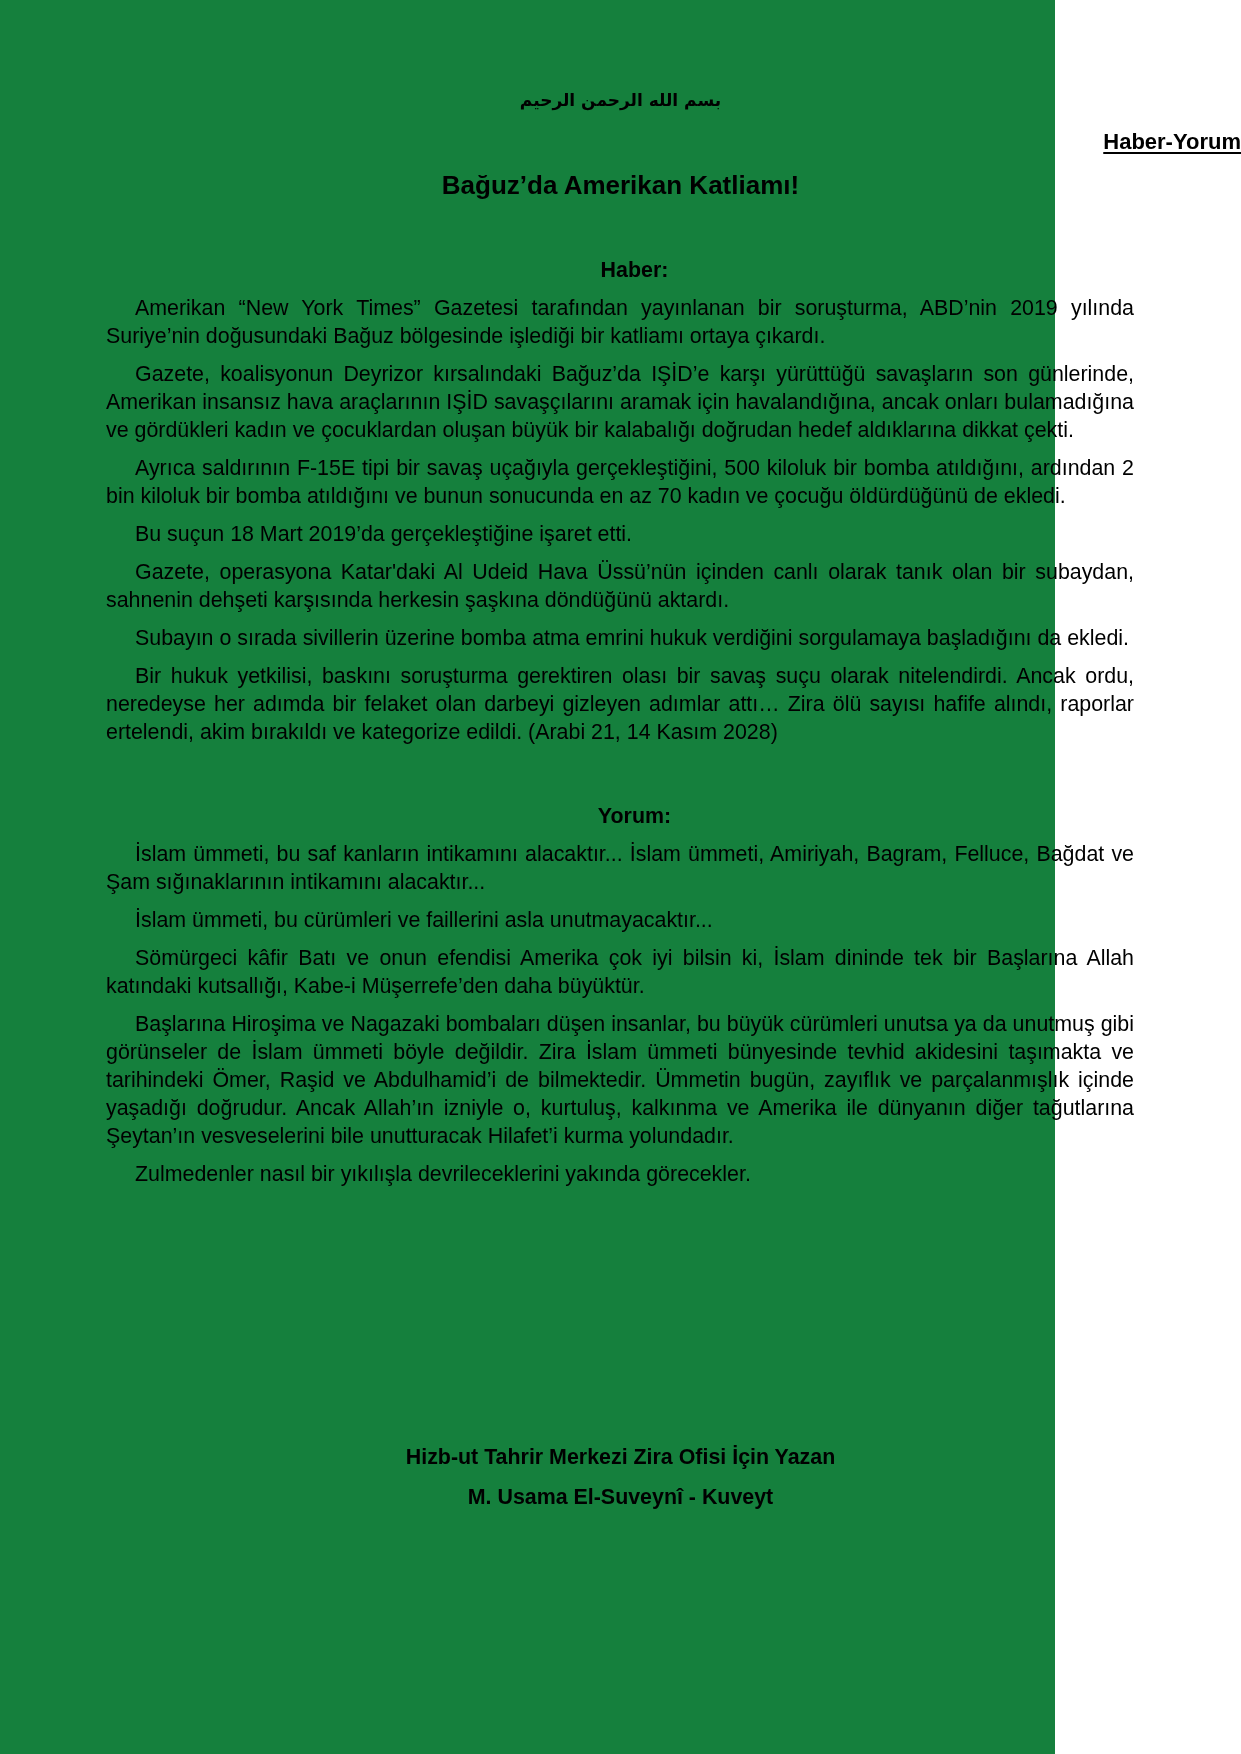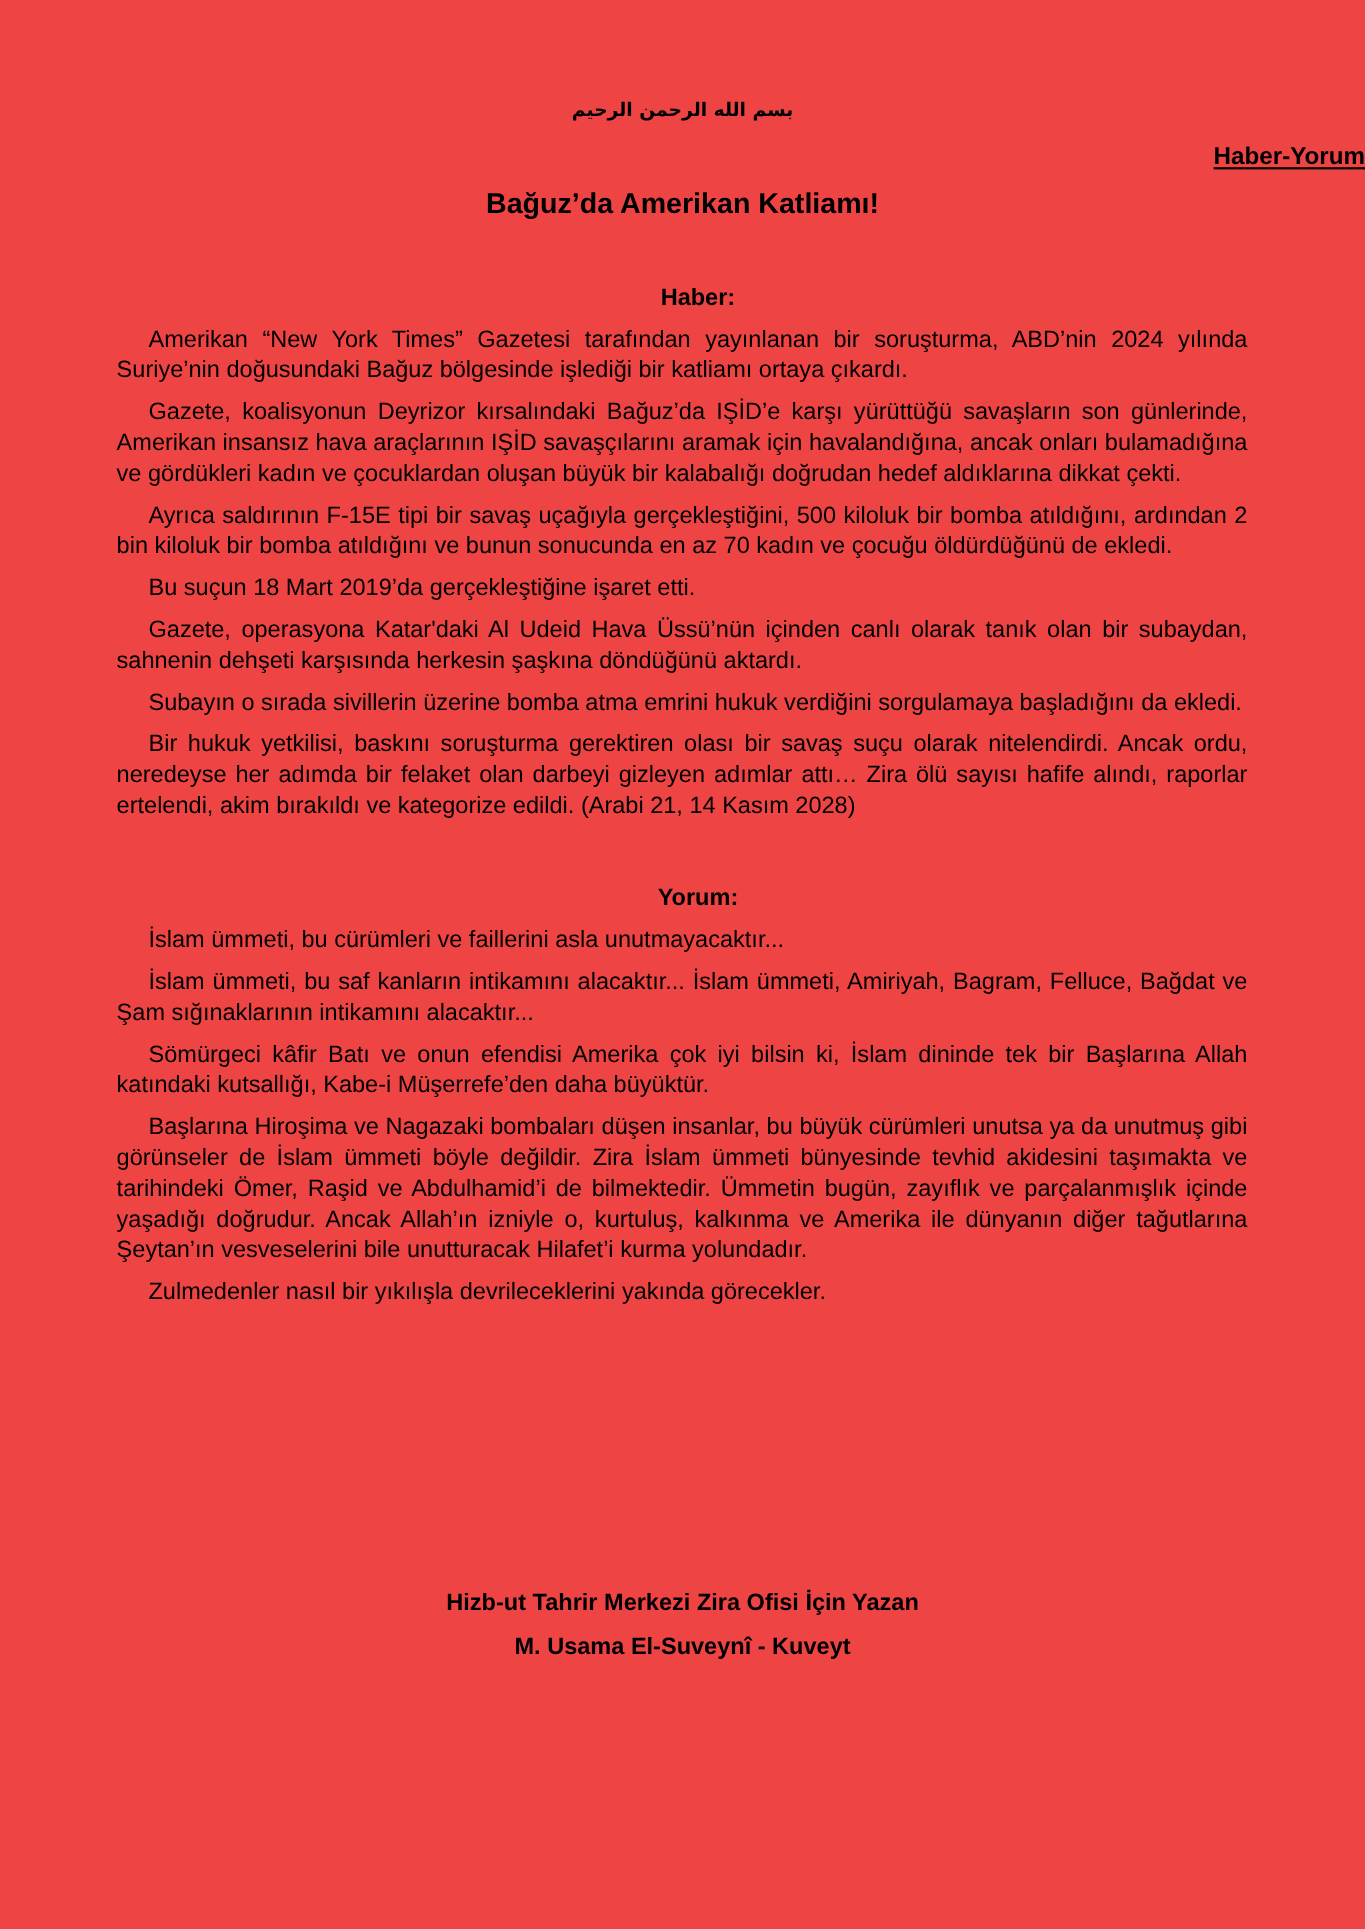--- a/index.html
+++ b/index.html
@@ -12,23 +12,24 @@
     height: 1754px;
     position: relative;
     overflow: hidden;
     font-family: "Liberation Sans", sans-serif;
     color: #000000;
   }
   .page {
     position: absolute;
     left: 0;
     top: 0;
-    width: 1241px;
+    width: 1015px;
     height: 1754px;
-    background: #ef4444;
+    background: #15803d;
+    padding-left: 40px;
   }
   .basmala {
     position: absolute;
     top: 88px;
     left: 0;
     width: 1241px;
     text-align: center;
     font-family: "DejaVu Sans", sans-serif;
     font-weight: bold;
     font-size: 17px;
@@ -97,35 +98,35 @@
 <div class="page">
 
   <div class="basmala">بسم الله الرحمن الرحيم</div>
   <div class="kicker">Haber-Yorum</div>
   <div class="title">Bağuz’da Amerikan Katliamı!</div>
 
   <div class="body">
 
     <section>
       <p class="section-heading">Haber:</p>
-      <p class="para">Amerikan “New York Times” Gazetesi tarafından yayınlanan bir soruşturma, ABD’nin 2024 yılında Suriye’nin doğusundaki Bağuz bölgesinde işlediği bir katliamı ortaya çıkardı.</p>
+      <p class="para">Amerikan “New York Times” Gazetesi tarafından yayınlanan bir soruşturma, ABD’nin 2019 yılında Suriye’nin doğusundaki Bağuz bölgesinde işlediği bir katliamı ortaya çıkardı.</p>
       <p class="para">Gazete, koalisyonun Deyrizor kırsalındaki Bağuz’da IŞİD’e karşı yürüttüğü savaşların son günlerinde, Amerikan insansız hava araçlarının IŞİD savaşçılarını aramak için havalandığına, ancak onları bulamadığına ve gördükleri kadın ve çocuklardan oluşan büyük bir kalabalığı doğrudan hedef aldıklarına dikkat çekti.</p>
       <p class="para">Ayrıca saldırının F-15E tipi bir savaş uçağıyla gerçekleştiğini, 500 kiloluk bir bomba atıldığını, ardından 2 bin kiloluk bir bomba atıldığını ve bunun sonucunda en az 70 kadın ve çocuğu öldürdüğünü de ekledi.</p>
       <p class="para">Bu suçun 18 Mart 2019’da gerçekleştiğine işaret etti.</p>
       <p class="para">Gazete, operasyona Katar'daki Al Udeid Hava Üssü’nün içinden canlı olarak tanık olan bir subaydan, sahnenin dehşeti karşısında herkesin şaşkına döndüğünü aktardı.</p>
       <p class="para">Subayın o sırada sivillerin üzerine bomba atma emrini hukuk verdiğini sorgulamaya başladığını da ekledi.</p>
       <p class="para">Bir hukuk yetkilisi, baskını soruşturma gerektiren olası bir savaş suçu olarak nitelendirdi. Ancak ordu, neredeyse her adımda bir felaket olan darbeyi gizleyen adımlar attı… Zira ölü sayısı hafife alındı, raporlar ertelendi, akim bırakıldı ve kategorize edildi. (Arabi 21, 14 Kasım 2028)</p>
     </section>
 
     <div class="spacer"></div>
 
     <section>
       <p class="section-heading">Yorum:</p>
+      <p class="para">İslam ümmeti, bu saf kanların intikamını alacaktır... İslam ümmeti, Amiriyah, Bagram, Felluce, Bağdat ve Şam sığınaklarının intikamını alacaktır...</p>
       <p class="para">İslam ümmeti, bu cürümleri ve faillerini asla unutmayacaktır...</p>
-      <p class="para">İslam ümmeti, bu saf kanların intikamını alacaktır... İslam ümmeti, Amiriyah, Bagram, Felluce, Bağdat ve Şam sığınaklarının intikamını alacaktır...</p>
       <p class="para">Sömürgeci kâfir Batı ve onun efendisi Amerika çok iyi bilsin ki, İslam dininde tek bir Başlarına Allah katındaki kutsallığı, Kabe-i Müşerrefe’den daha büyüktür.</p>
       <p class="para">Başlarına Hiroşima ve Nagazaki bombaları düşen insanlar, bu büyük cürümleri unutsa ya da unutmuş gibi görünseler de İslam ümmeti böyle değildir. Zira İslam ümmeti bünyesinde tevhid akidesini taşımakta ve tarihindeki Ömer, Raşid ve Abdulhamid’i de bilmektedir. Ümmetin bugün, zayıflık ve parçalanmışlık içinde yaşadığı doğrudur. Ancak Allah’ın izniyle o, kurtuluş, kalkınma ve Amerika ile dünyanın diğer tağutlarına Şeytan’ın vesveselerini bile unutturacak Hilafet’i kurma yolundadır.</p>
       <p class="para">Zulmedenler nasıl bir yıkılışla devrileceklerini yakında görecekler.</p>
     </section>
   </div>
 
   <div class="signature">
     <div>Hizb-ut Tahrir Merkezi Zira Ofisi İçin Yazan</div>
     <div>M. Usama El-Suveynî - Kuveyt</div>
   </div>

